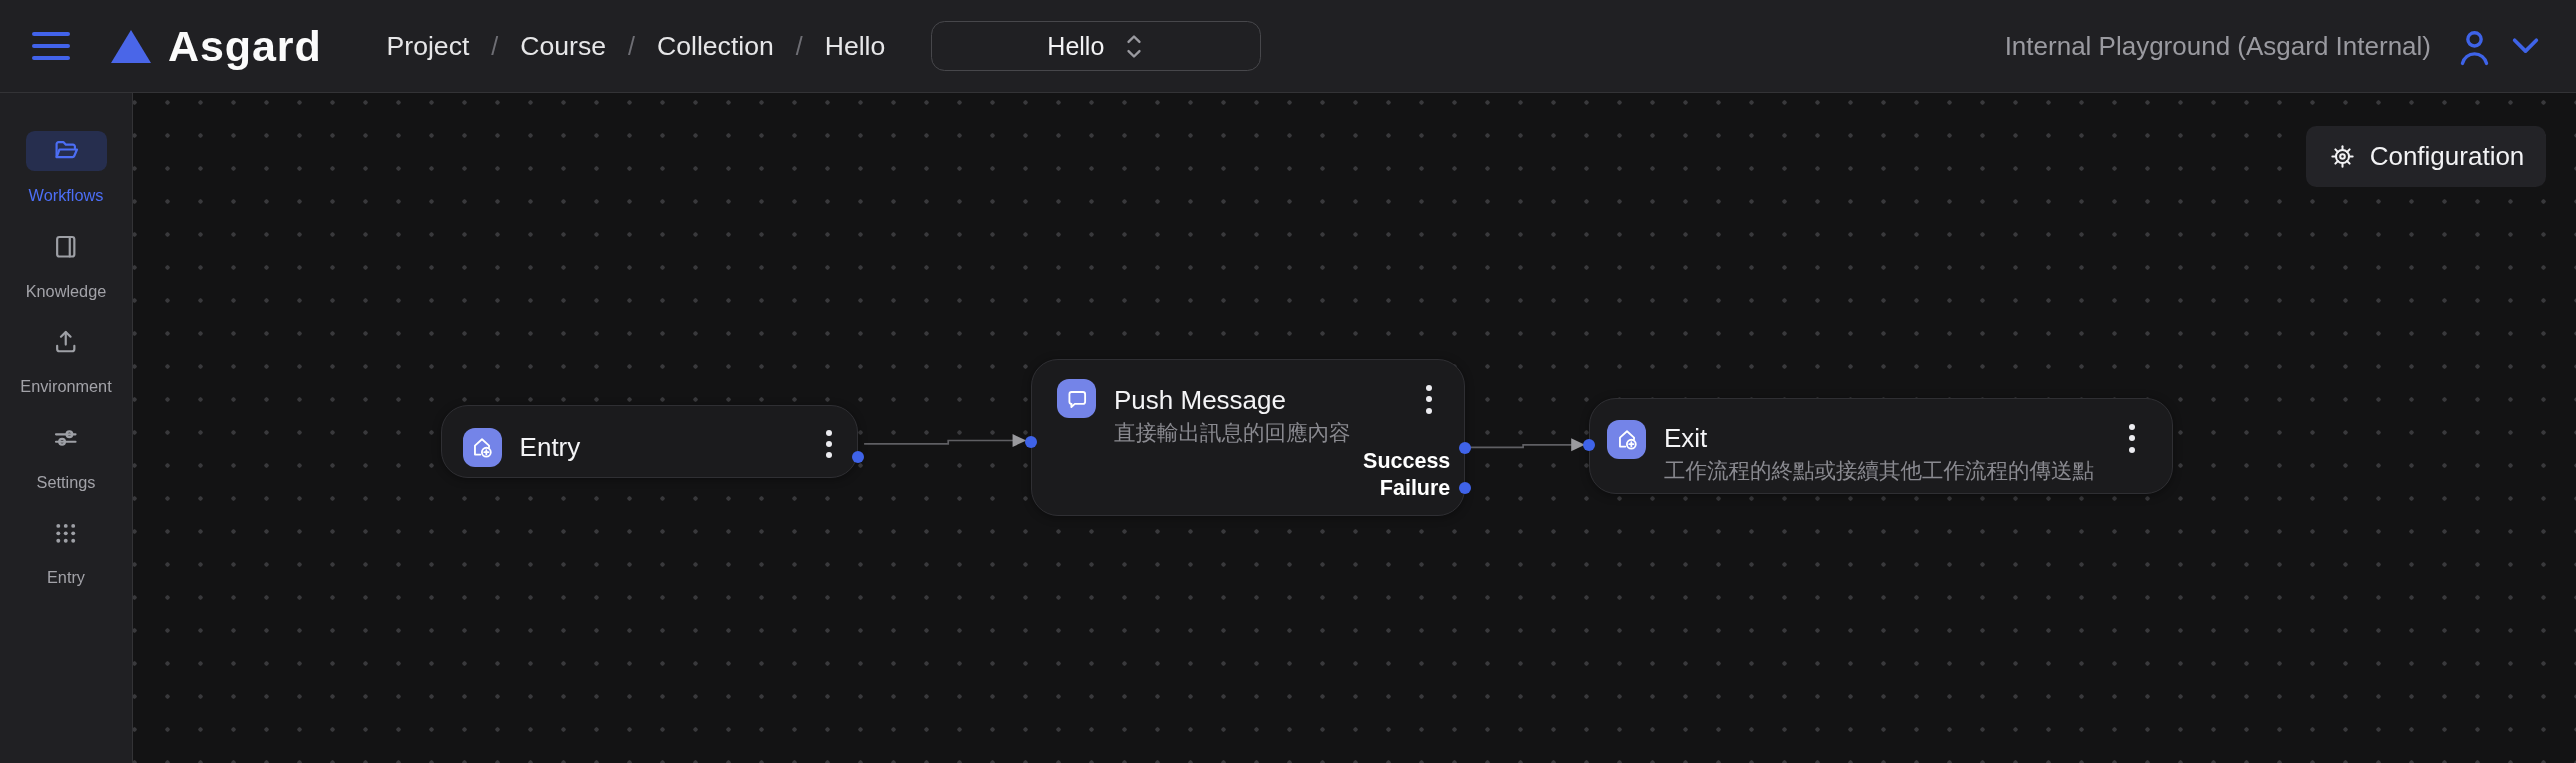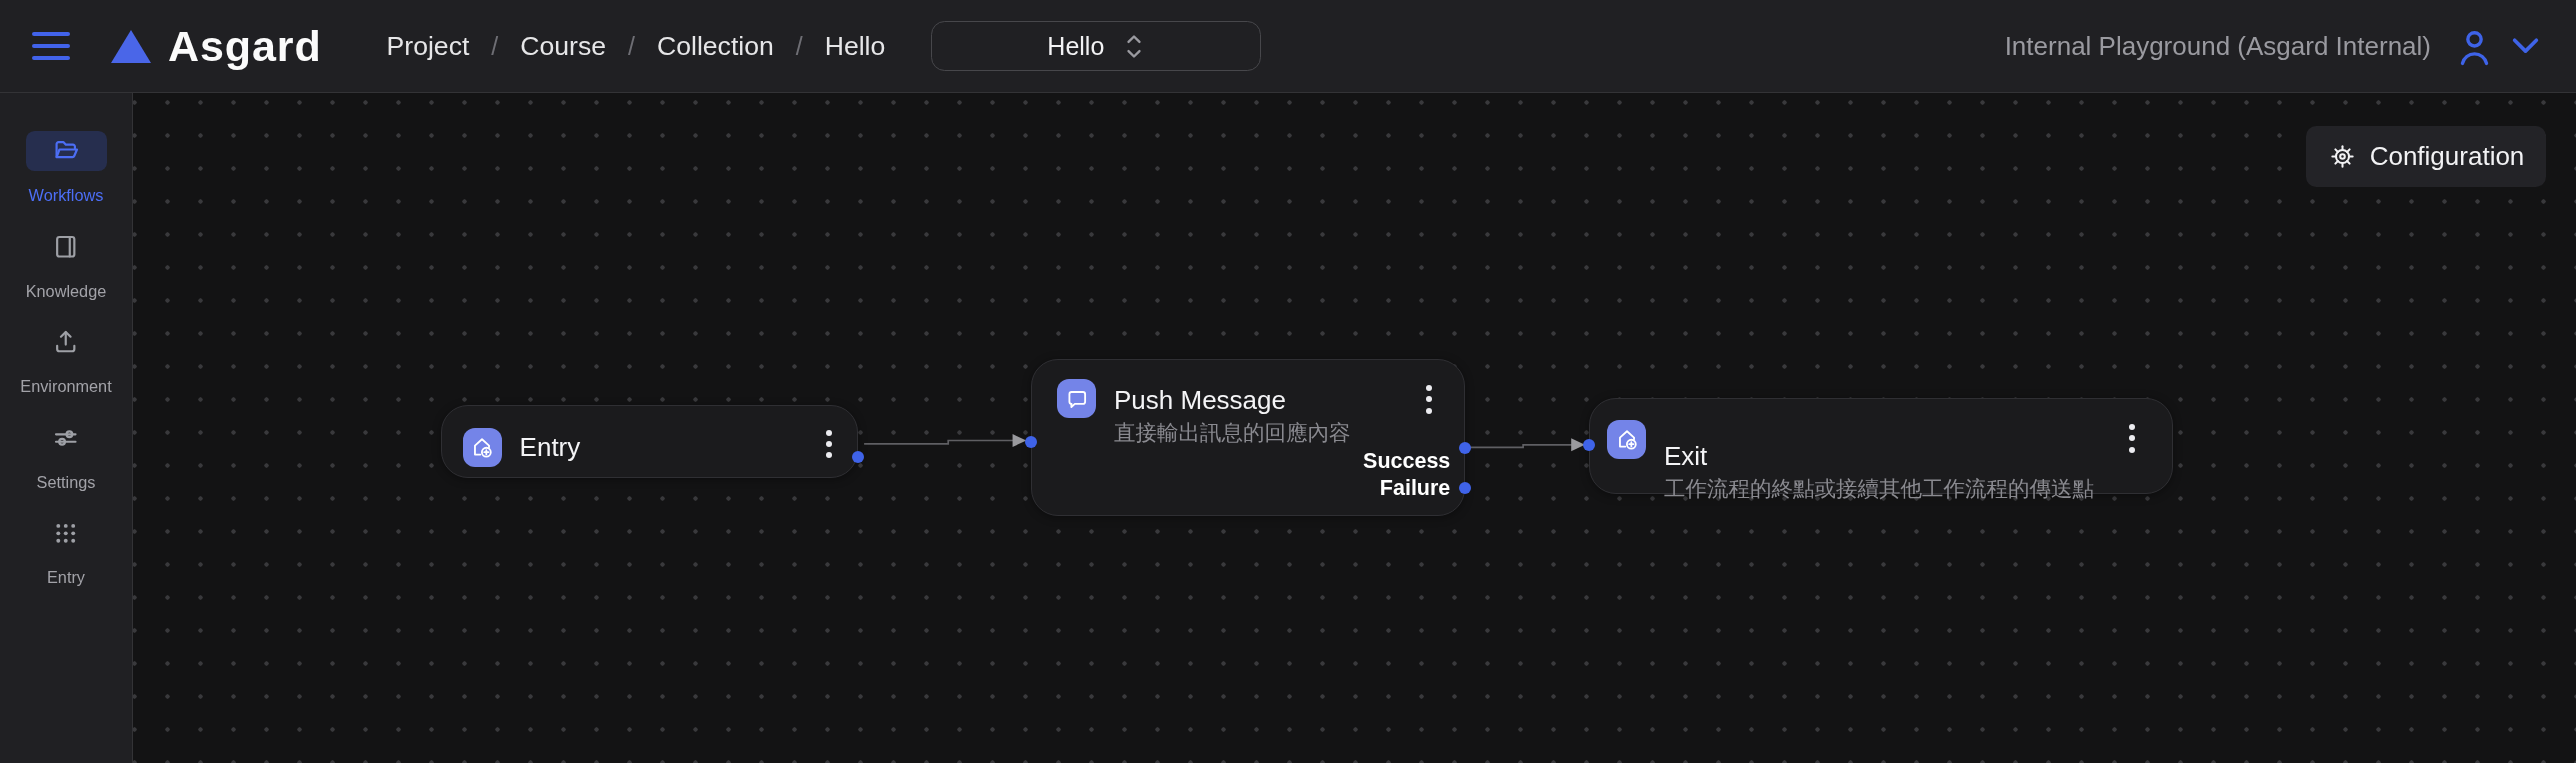--- a/index.html
+++ b/index.html
@@ -62,21 +62,21 @@
 
   
   #node-entry { left:308px; top:312px; width:417px; height:73px; }
   #node-entry .node-row { padding:21.5px 0 0 20.6px; align-items:center; }
   #node-entry .node-title { margin-left:18px; }
   #node-push { left:898px; top:266px; width:434px; height:157px; }
   #node-push .node-row { padding:19px 0 0 25px; }
   #node-push .node-texts { margin-top:6px; }
   #node-exit { left:1456px; top:305px; width:584px; height:96px; }
   #node-exit .node-row { padding:20.6px 0 0 17px; }
-  #node-exit .node-texts { margin-top:21px; }
+  #node-exit .node-texts { margin-top:3px; }
 </style>
 </head>
 <body>
 
 <div class="app">
 
   <header class="navbar">
     <button class="hamburger">
       <span></span>
         <span></span>

